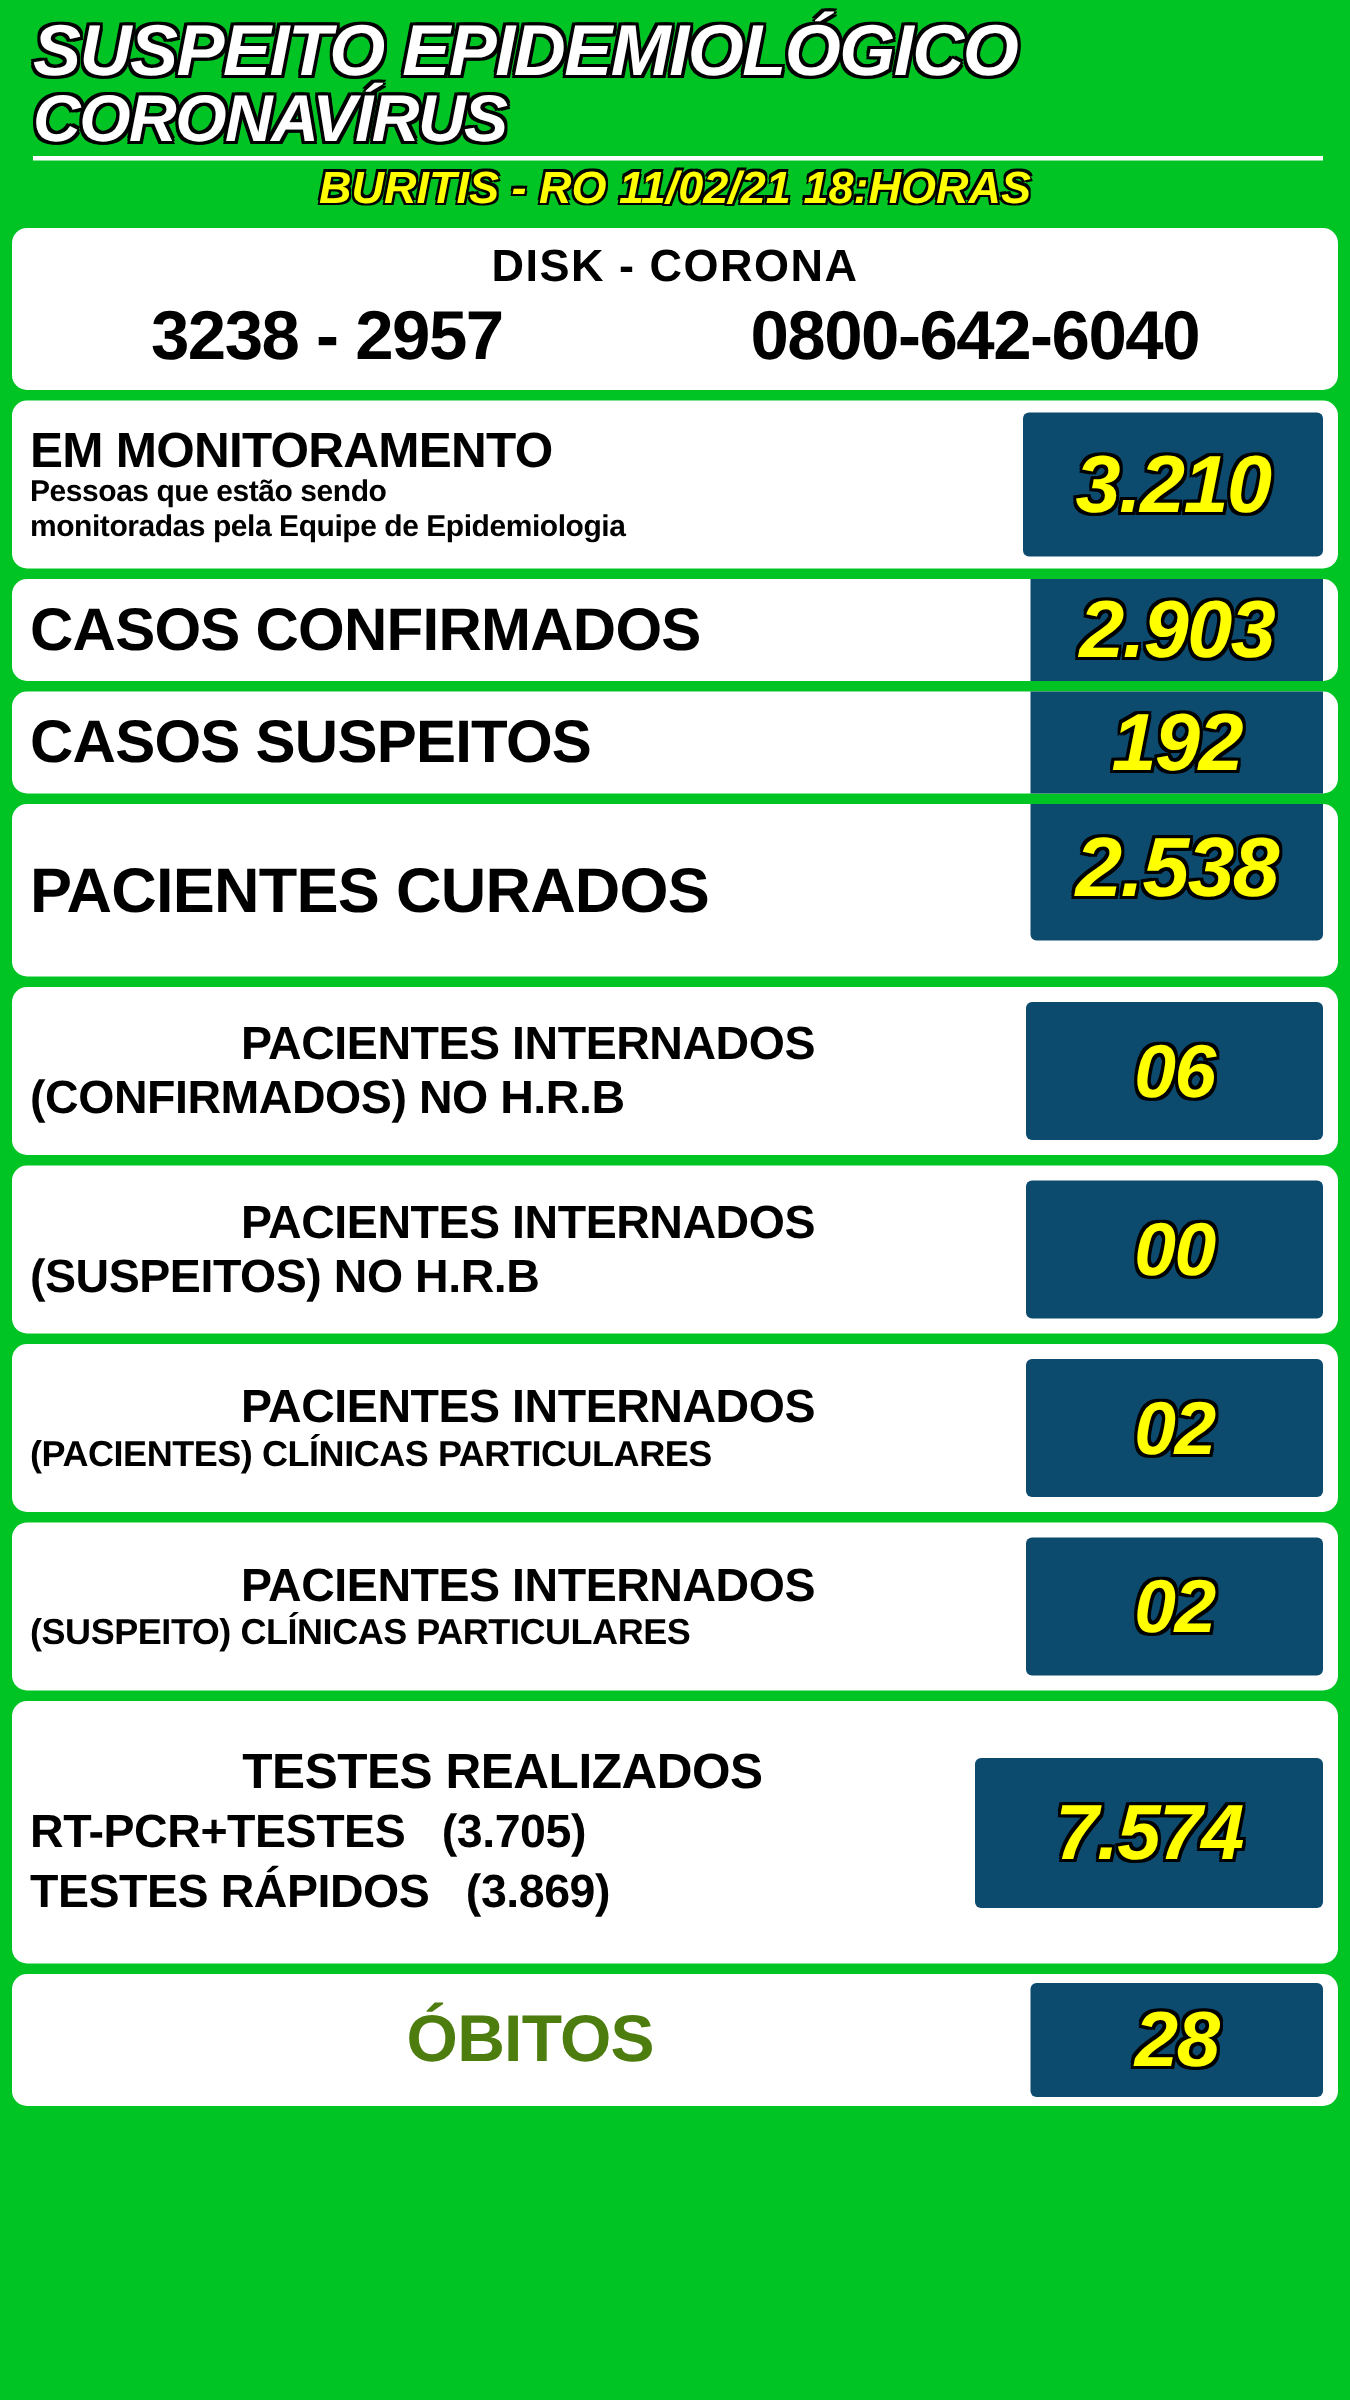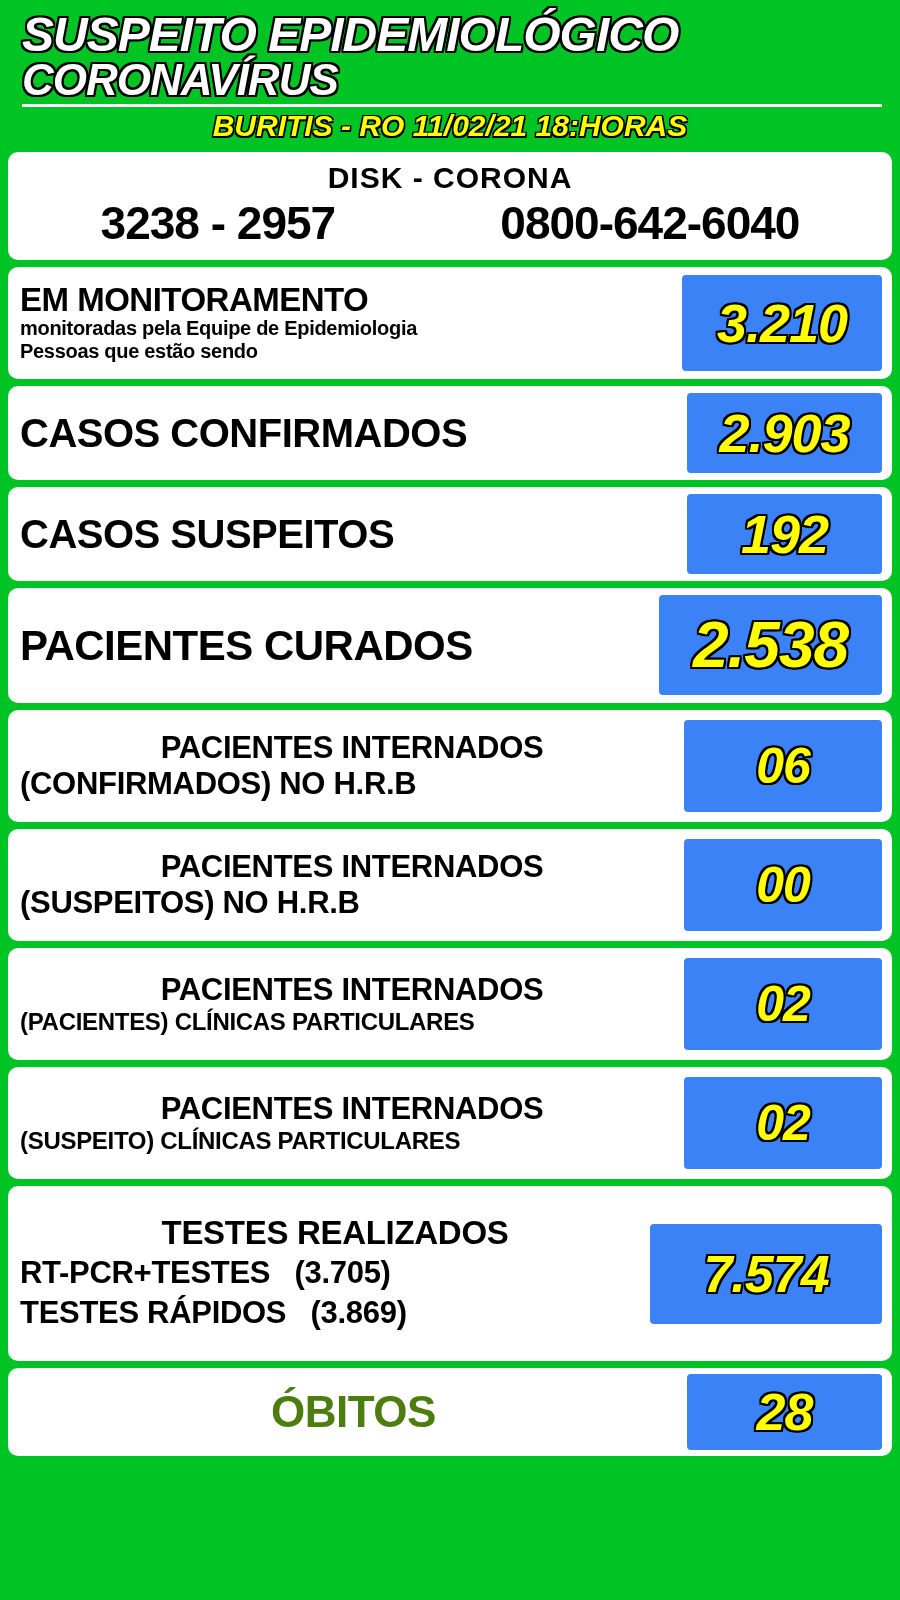--- a/index.html
+++ b/index.html
@@ -83,21 +83,21 @@
     align-items: center;
     justify-content: flex-end;
     padding: 6px 10px 6px 12px;
     overflow: hidden;
   }
   .card-text {
     flex: 1 1 auto;
     min-width: 0;
   }
   .value-box {
-    background: #3b82f6;
+    background: #0c4a6e;
     color: #ffff00;
     font-weight: bold;
     font-style: italic;
     text-align: center;
     border-radius: 4px;
     display: flex;
     align-items: center;
     justify-content: center;
     flex: 0 0 auto;
     text-shadow:
@@ -152,43 +152,43 @@
     line-height: 1.15;
     letter-spacing: -0.3px;
   }
   .card-monitor .value-box {
     width: 200px;
     height: 96px;
     font-size: 54px;
   }
 
   
-  .card-big { height: 94px; }
+  .card-big { height: 68px; }
   .big-title {
     font-size: 40px;
     font-weight: bold;
     color: #000000;
     letter-spacing: -0.5px;
     line-height: 1.05;
     white-space: nowrap;
   }
   .card-big .value-box {
     width: 195px;
     height: 80px;
     font-size: 54px;
   }
 
   .card-cured { height: 115px; }
   .card-cured .big-title { font-size: 42px; }
   .card-cured .value-box {
-    width: 223px;
+    width: 195px;
     height: 100px;
-    font-size: 64px;
+    font-size: 56px;
     align-self: flex-end;
-    margin-bottom: 2px;
+    margin-bottom: 18px;
   }
 
   
   .card-two { height: 112px; }
   .two-l1 {
     font-size: 31px;
     font-weight: bold;
     color: #000000;
     line-height: 1.18;
     letter-spacing: -0.3px;
@@ -266,22 +266,22 @@
     <div class="disk-title">DISK - CORONA</div>
     <div class="disk-numbers">
       <div class="disk-num">3238 - 2957</div>
       <div class="disk-num">0800-642-6040</div>
     </div>
   </div>
 
   <div class="card card-monitor">
     <div class="card-text">
       <div class="monitor-title">EM MONITORAMENTO</div>
+      <div class="monitor-line">Pessoas que estão sendo</div>
       <div class="monitor-line">monitoradas pela Equipe de Epidemiologia</div>
-      <div class="monitor-line">Pessoas que estão sendo</div>
     </div>
     <div class="value-box">3.210</div>
   </div>
 
   <div class="card card-big">
     <div class="card-text">
       <div class="big-title">CASOS CONFIRMADOS</div>
     </div>
     <div class="value-box">2.903</div>
   </div>

